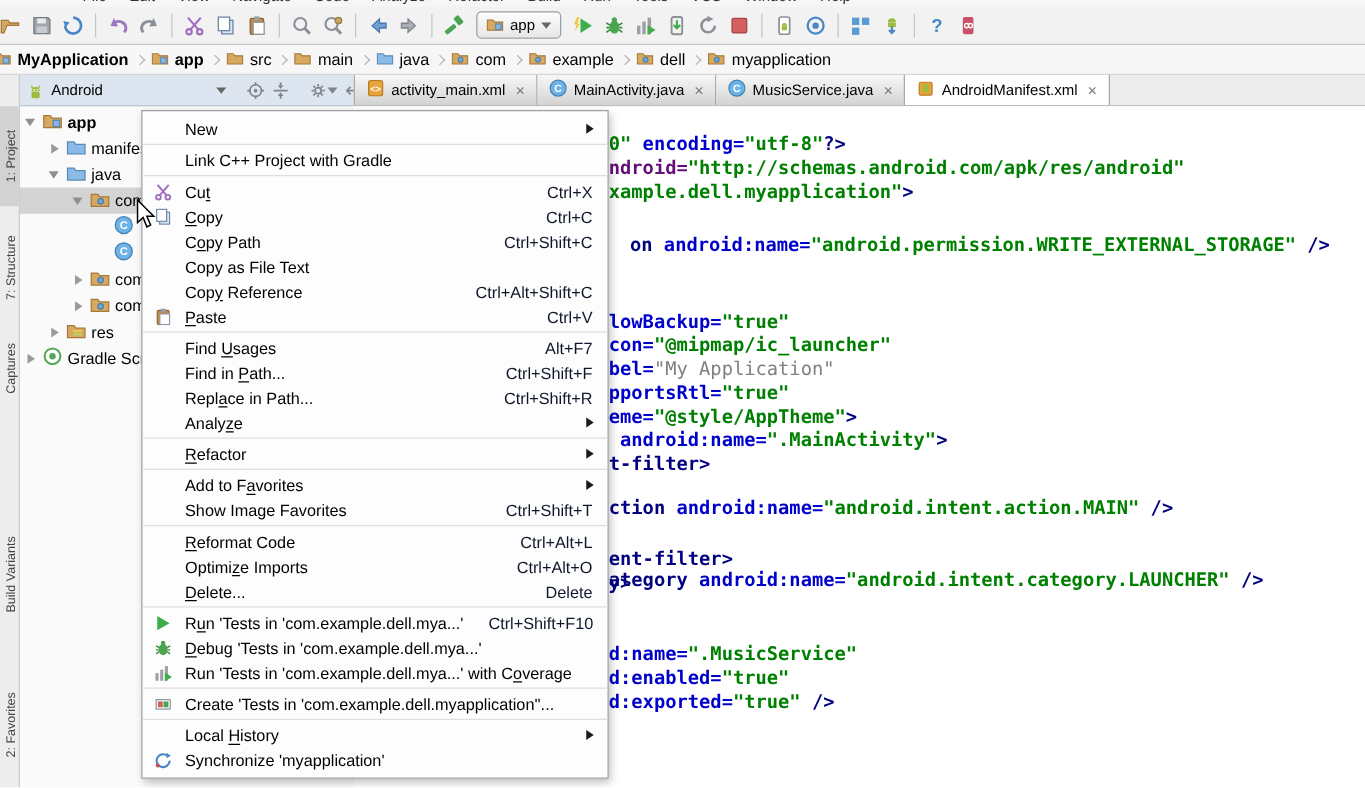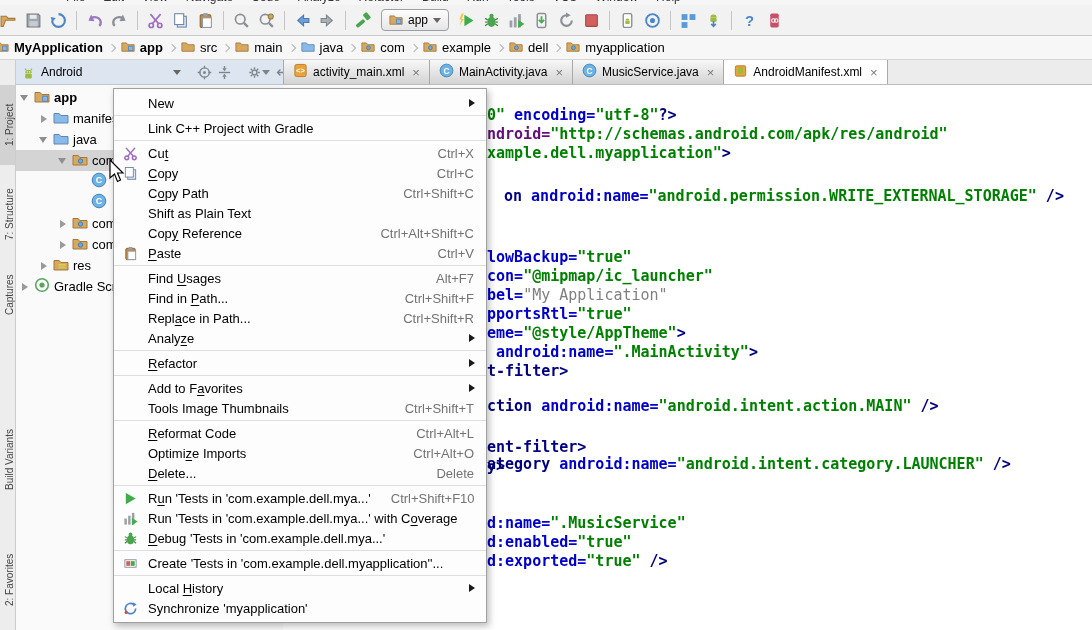--- a/index.html
+++ b/index.html
@@ -66,21 +66,21 @@
   .seg-muted { color:var(--c-muted); font-weight:normal; } .seg-plain { color:#000; }
 
   
   .menu { position:absolute; left:113px; top:88px; width:374px; background:#fdfdfd; border:1px solid #a0a0a0;
     box-shadow:2px 3px 7px rgba(0,0,0,.28); padding:4px 0; z-index:50; font-size:13px; }
   .mitem { height:20px; display:flex; align-items:center; padding:0 12px 0 7px; position:relative; }
   .mic { width:19px; height:18px; margin-right:8px; display:flex; align-items:center; justify-content:center; flex:none; }
   .mic svg { width:15px; height:15px; }
   .mlabel { white-space:nowrap; }
   .mlabel u { text-underline-offset:2px; }
-  .msc { margin-left:auto; color:#737373; padding-left:20px; white-space:nowrap; }
+  .msc { margin-left:auto; color:#0f172a; padding-left:20px; white-space:nowrap; }
   .marrow { position:absolute; right:7px; top:6px; width:0; height:0; border:4px solid transparent; border-left:6px solid #1a1a1a; }
   .msep { border-top:1px solid #dedede; margin:2px 0; }
 
   .cursor { position:absolute; left:109px; top:159px; z-index:80; }
 </style>
 </head>
 <body>
 
 <div class="menubar" id="menubar">
     <span>File</span>
@@ -593,21 +593,21 @@
       <span class="mlabel"><u>C</u>opy</span>
       <span class="msc">Ctrl+C</span>
     </div>
     <div class="mitem">
       <span class="mic"></span>
       <span class="mlabel">C<u>o</u>py Path</span>
       <span class="msc">Ctrl+Shift+C</span>
     </div>
     <div class="mitem">
       <span class="mic"></span>
-      <span class="mlabel">Shift as Plain Text</span>
+      <span class="mlabel">Copy as File Text</span>
     </div>
     <div class="mitem">
       <span class="mic"></span>
       <span class="mlabel">Cop<u>y</u> Reference</span>
       <span class="msc">Ctrl+Alt+Shift+C</span>
     </div>
     <div class="mitem">
       <span class="mic">
         <svg viewBox="0 0 16 16" xmlns="http://www.w3.org/2000/svg">
           <rect x="3" y="2.5" width="10" height="12" rx="1" fill="#c08b4a" stroke="#8f6430"></rect>
@@ -646,21 +646,21 @@
       <span class="marrow"></span>
     </div>
     <div class="msep"></div>
     <div class="mitem">
       <span class="mic"></span>
       <span class="mlabel">Add to F<u>a</u>vorites</span>
       <span class="marrow"></span>
     </div>
     <div class="mitem">
       <span class="mic"></span>
-      <span class="mlabel">Tools Image Thumbnails</span>
+      <span class="mlabel">Show Image Favorites</span>
       <span class="msc">Ctrl+Shift+T</span>
     </div>
     <div class="msep"></div>
     <div class="mitem">
       <span class="mic"></span>
       <span class="mlabel"><u>R</u>eformat Code</span>
       <span class="msc">Ctrl+Alt+L</span>
     </div>
     <div class="mitem">
       <span class="mic"></span>
@@ -674,42 +674,42 @@
     </div>
     <div class="msep"></div>
     <div class="mitem">
       <span class="mic">
         <svg viewBox="0 0 16 16" xmlns="http://www.w3.org/2000/svg">
           <path d="M3 2l10.5 6L3 14z" fill="#3fae4a"></path>
         </svg>
       </span>
       <span class="mlabel">R<u>u</u>n 'Tests in 'com.example.dell.mya...'</span>
       <span class="msc">Ctrl+Shift+F10</span>
+    </div>
+    <div class="mitem">
+      <span class="mic">
+        <svg viewBox="0 0 16 16" xmlns="http://www.w3.org/2000/svg">
+          <ellipse cx="8" cy="9.2" rx="3.8" ry="4.8" fill="#4aa54f"></ellipse>
+          <circle cx="8" cy="3.6" r="2" fill="#4aa54f"></circle>
+          <path d="M2 6l2.6 1.6M2 9.5h2.2M2 13l2.6-2M14 6l-2.6 1.6M14 9.5h-2.2M14 13l-2.6-2" stroke="#3c8a40" stroke-width="1.2" fill="none"></path>
+        </svg>
+      </span>
+      <span class="mlabel"><u>D</u>ebug 'Tests in 'com.example.dell.mya...'</span>
     </div>
     <div class="mitem">
       <span class="mic">
         <svg viewBox="0 0 16 16" xmlns="http://www.w3.org/2000/svg">
           <rect x="1.5" y="8" width="2.6" height="6.5" fill="#9aa0a6"></rect>
           <rect x="5.5" y="5" width="2.6" height="9.5" fill="#9aa0a6"></rect>
           <rect x="9.5" y="2" width="2.6" height="12.5" fill="#9aa0a6"></rect>
           <path d="M9.5 7.5l6 3.8-6 3.8z" fill="#3fae4a"></path>
         </svg>
       </span>
       <span class="mlabel">Run 'Tests in 'com.example.dell.mya...' with C<u>o</u>verage</span>
     </div>
-    <div class="mitem">
-      <span class="mic">
-        <svg viewBox="0 0 16 16" xmlns="http://www.w3.org/2000/svg">
-          <ellipse cx="8" cy="9.2" rx="3.8" ry="4.8" fill="#4aa54f"></ellipse>
-          <circle cx="8" cy="3.6" r="2" fill="#4aa54f"></circle>
-          <path d="M2 6l2.6 1.6M2 9.5h2.2M2 13l2.6-2M14 6l-2.6 1.6M14 9.5h-2.2M14 13l-2.6-2" stroke="#3c8a40" stroke-width="1.2" fill="none"></path>
-        </svg>
-      </span>
-      <span class="mlabel"><u>D</u>ebug 'Tests in 'com.example.dell.mya...'</span>
-    </div>
     <div class="msep"></div>
     <div class="mitem">
       <span class="mic">
         <svg viewBox="0 0 16 16" xmlns="http://www.w3.org/2000/svg">
           <rect x="2" y="4" width="12" height="8" fill="#fff" stroke="#8a9097"></rect>
           <rect x="3.5" y="5.5" width="4.2" height="5" fill="#d35f5f"></rect>
           <rect x="8.3" y="5.5" width="4.2" height="5" fill="#4aa54f"></rect>
         </svg>
       </span>
       <span class="mlabel">Create 'Tests in 'com.example.dell.myapplication''...</span>

